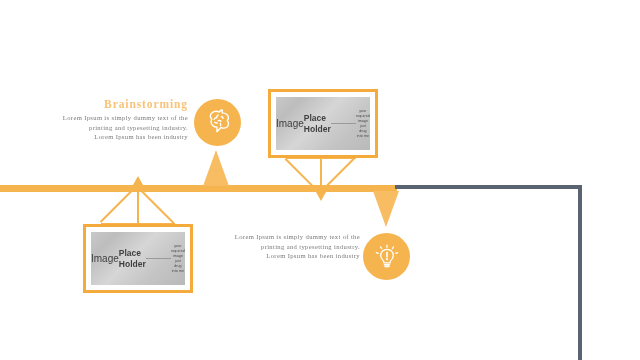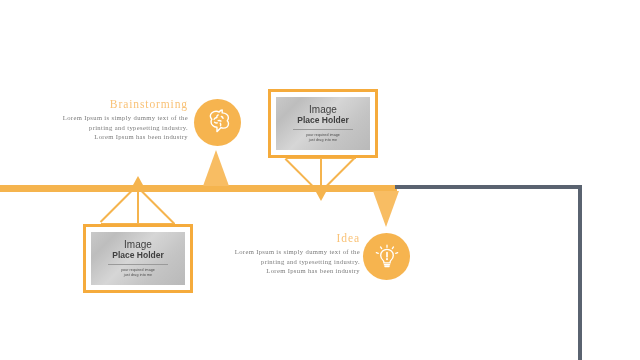--- a/index.html
+++ b/index.html
@@ -73,21 +73,21 @@
   .icon-bulb{left:363px;top:233px;width:47px;height:47px;}
 
   
   .txt-block{position:absolute;text-align:right;}
   .txt-title{
     font-family:"Liberation Serif", serif;
     font-size:11.5px;
     color:#f9c277;
     letter-spacing:.9px;
     margin:0 0 3px 0;
-    font-weight:400;
+    font-weight:700;
   }
   .txt-body{
     font-family:"Liberation Serif", serif;
     font-size:6.6px;
     line-height:9.6px;
     color:#7b7b7b;
     letter-spacing:.35px;
     margin:0;
     white-space:pre-line;
   }
@@ -100,21 +100,21 @@
     border:3px solid #f5ab3c;
     background:#ffffff;
     padding:5px;
     box-sizing:border-box;
   }
   .ph-top{left:268px;top:89px;width:110px;height:69px;}
   .ph-bottom{left:83px;top:224px;width:110px;height:69px;}
   .ph-inner{
     width:100%;height:100%;
     background:linear-gradient(135deg,#c9c9c9 0%,#bdbdbd 18%,#d6d6d6 45%,#c4c4c4 72%,#b9b9b9 100%);
-    display:flex;flex-direction:column;
+    display:flex;
     align-items:center;justify-content:center;
     box-sizing:border-box;
   }
   .ph-t1{
     font-family:"Liberation Sans", sans-serif;
     font-size:10px;color:#3f3f3f;line-height:10px;font-weight:400;
   }
   .ph-t2{
     font-family:"Liberation Sans", sans-serif;
     font-size:8.5px;color:#3f3f3f;line-height:11px;font-weight:700;
@@ -188,21 +188,20 @@
     <div class="ph-inner">
       <div class="ph-t1">Image</div>
       <div class="ph-t2">Place Holder</div>
       <div class="ph-rule"></div>
       <div class="ph-sub">your required image
 just drug into me</div>
     </div>
   </div>
 
   <div class="txt-block block-idea">
-    <div class="txt-title">Idea</div>
     <div class="txt-body">Lorem Ipsum is simply dummy text of the
 printing and typesetting industry.
 Lorem Ipsum has been industry</div>
   </div>
 
   <div class="icon-circle icon-bulb">
     <svg width="30" height="30" viewBox="0 0 32 32" aria-hidden="true">
       <g fill="none" stroke="#ffffff" stroke-width="1.4" stroke-linecap="round">
         <path d="M16 7.8c-3.7 0-6.7 2.9-6.7 6.5 0 2.3 1.2 4.1 2.5 5.3.6.6.9 1.2.9 2v.6h6.6v-.6c0-.8.3-1.4.9-2 1.3-1.2 2.5-3 2.5-5.3 0-3.6-3-6.5-6.7-6.5z"></path>
         <path d="M13.2 24.3h5.6M13.8 26.1h4.4"></path>

